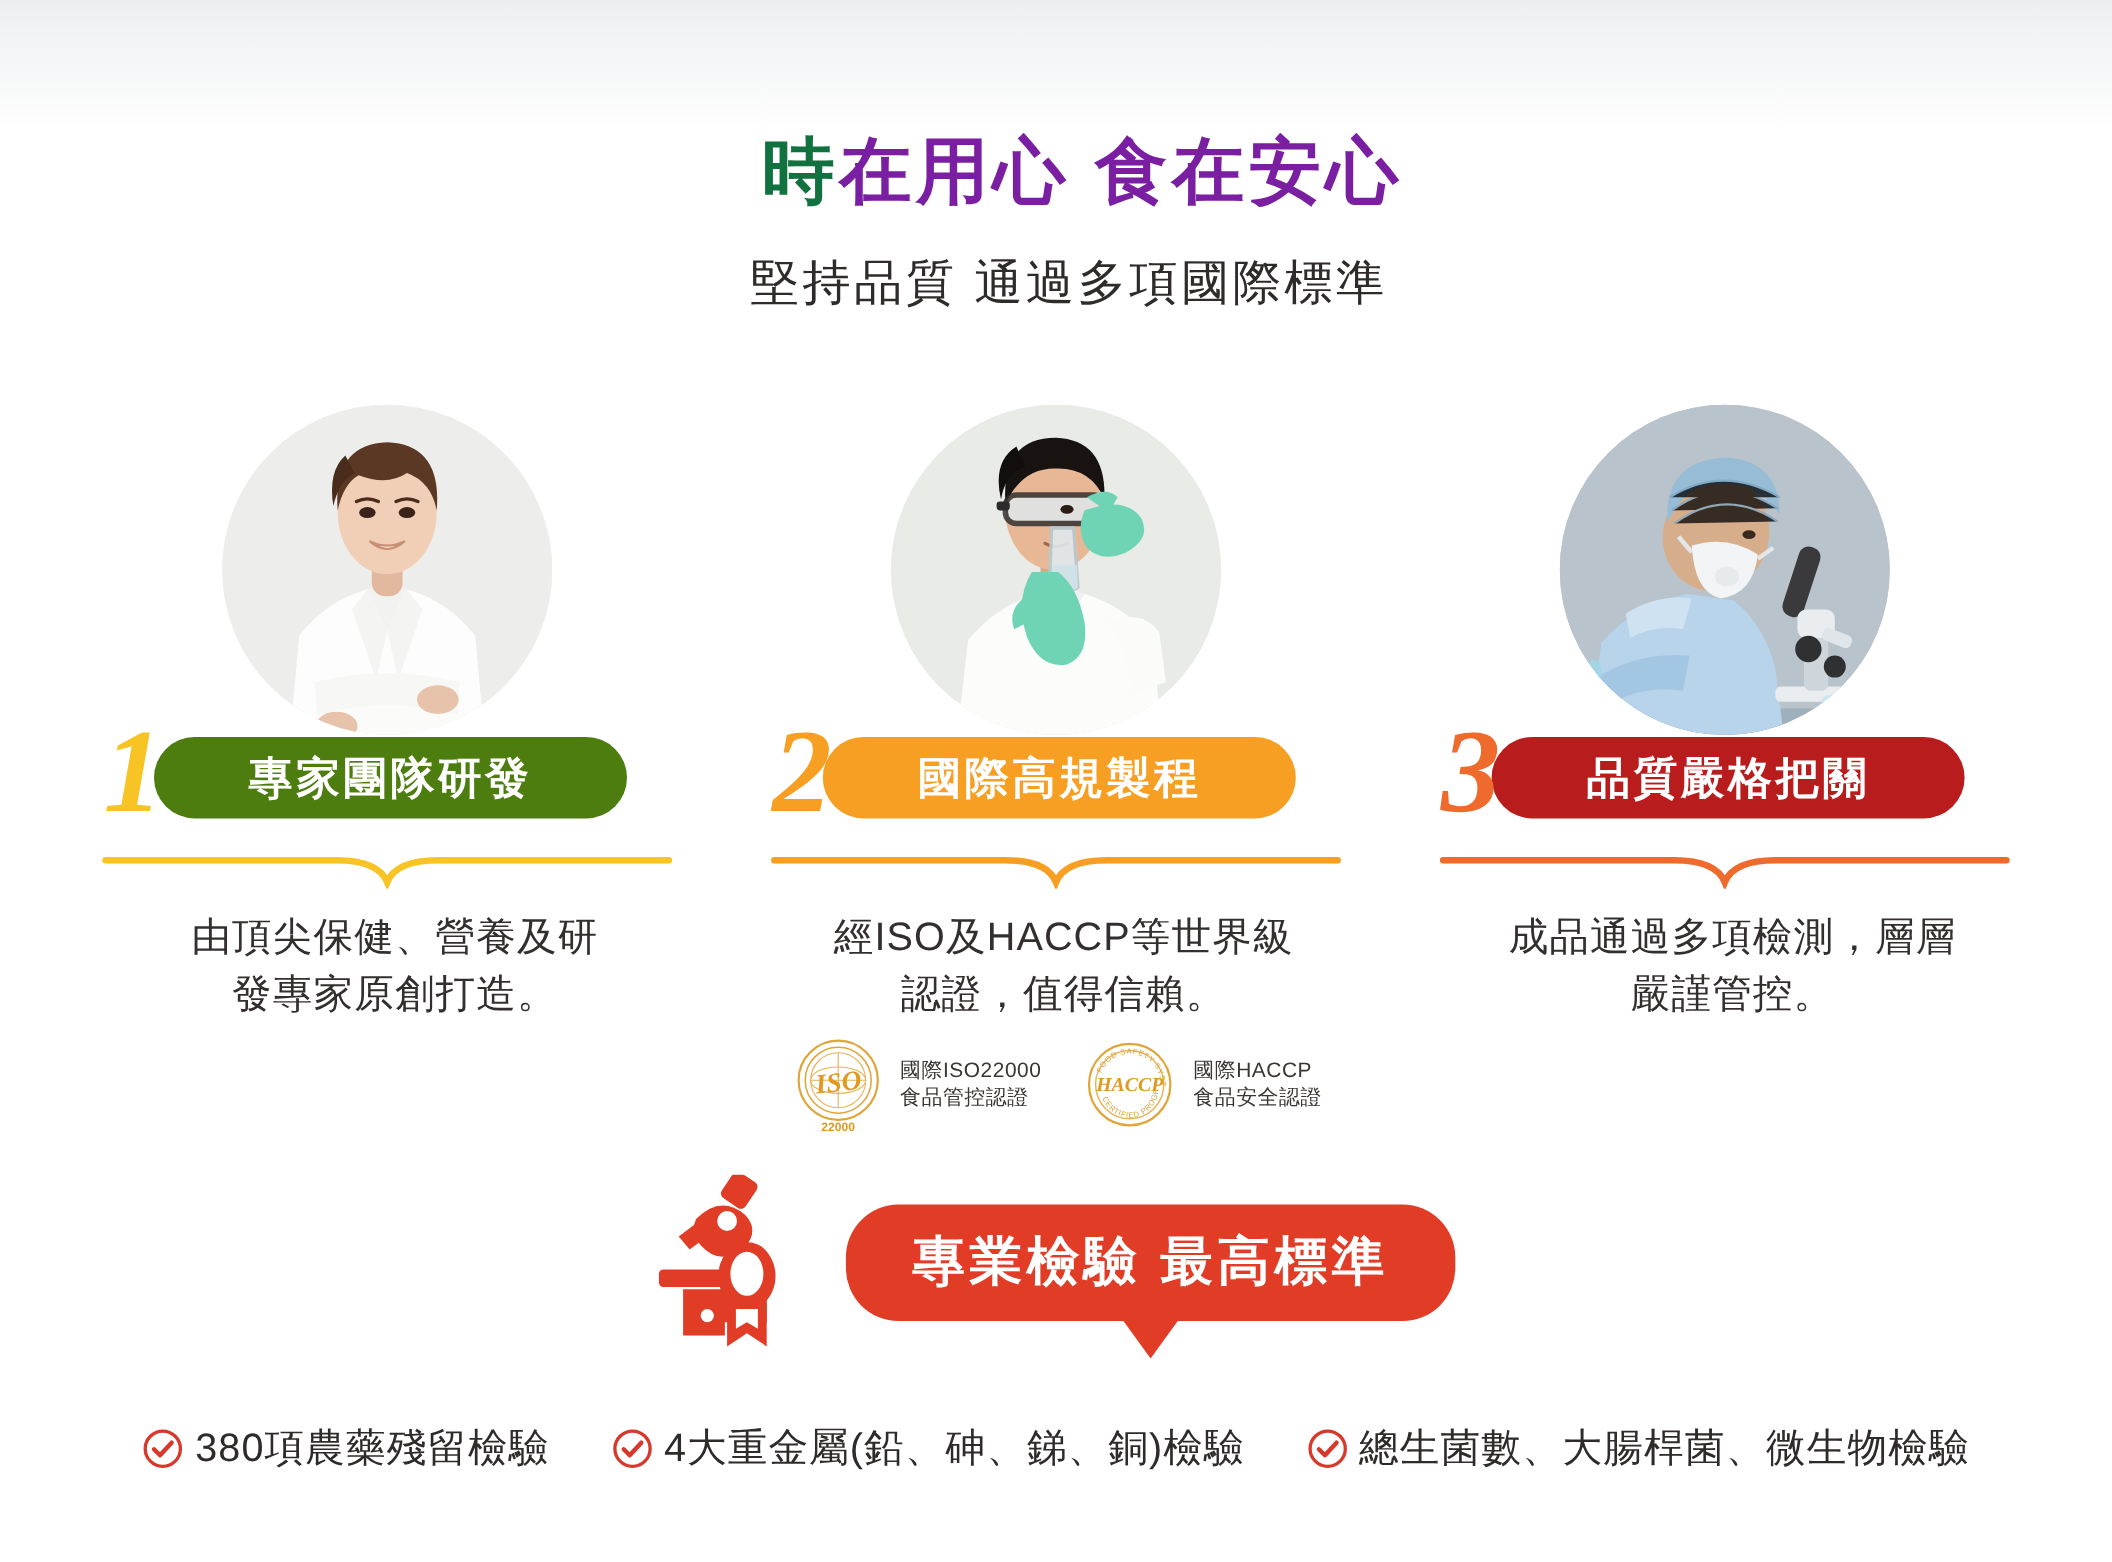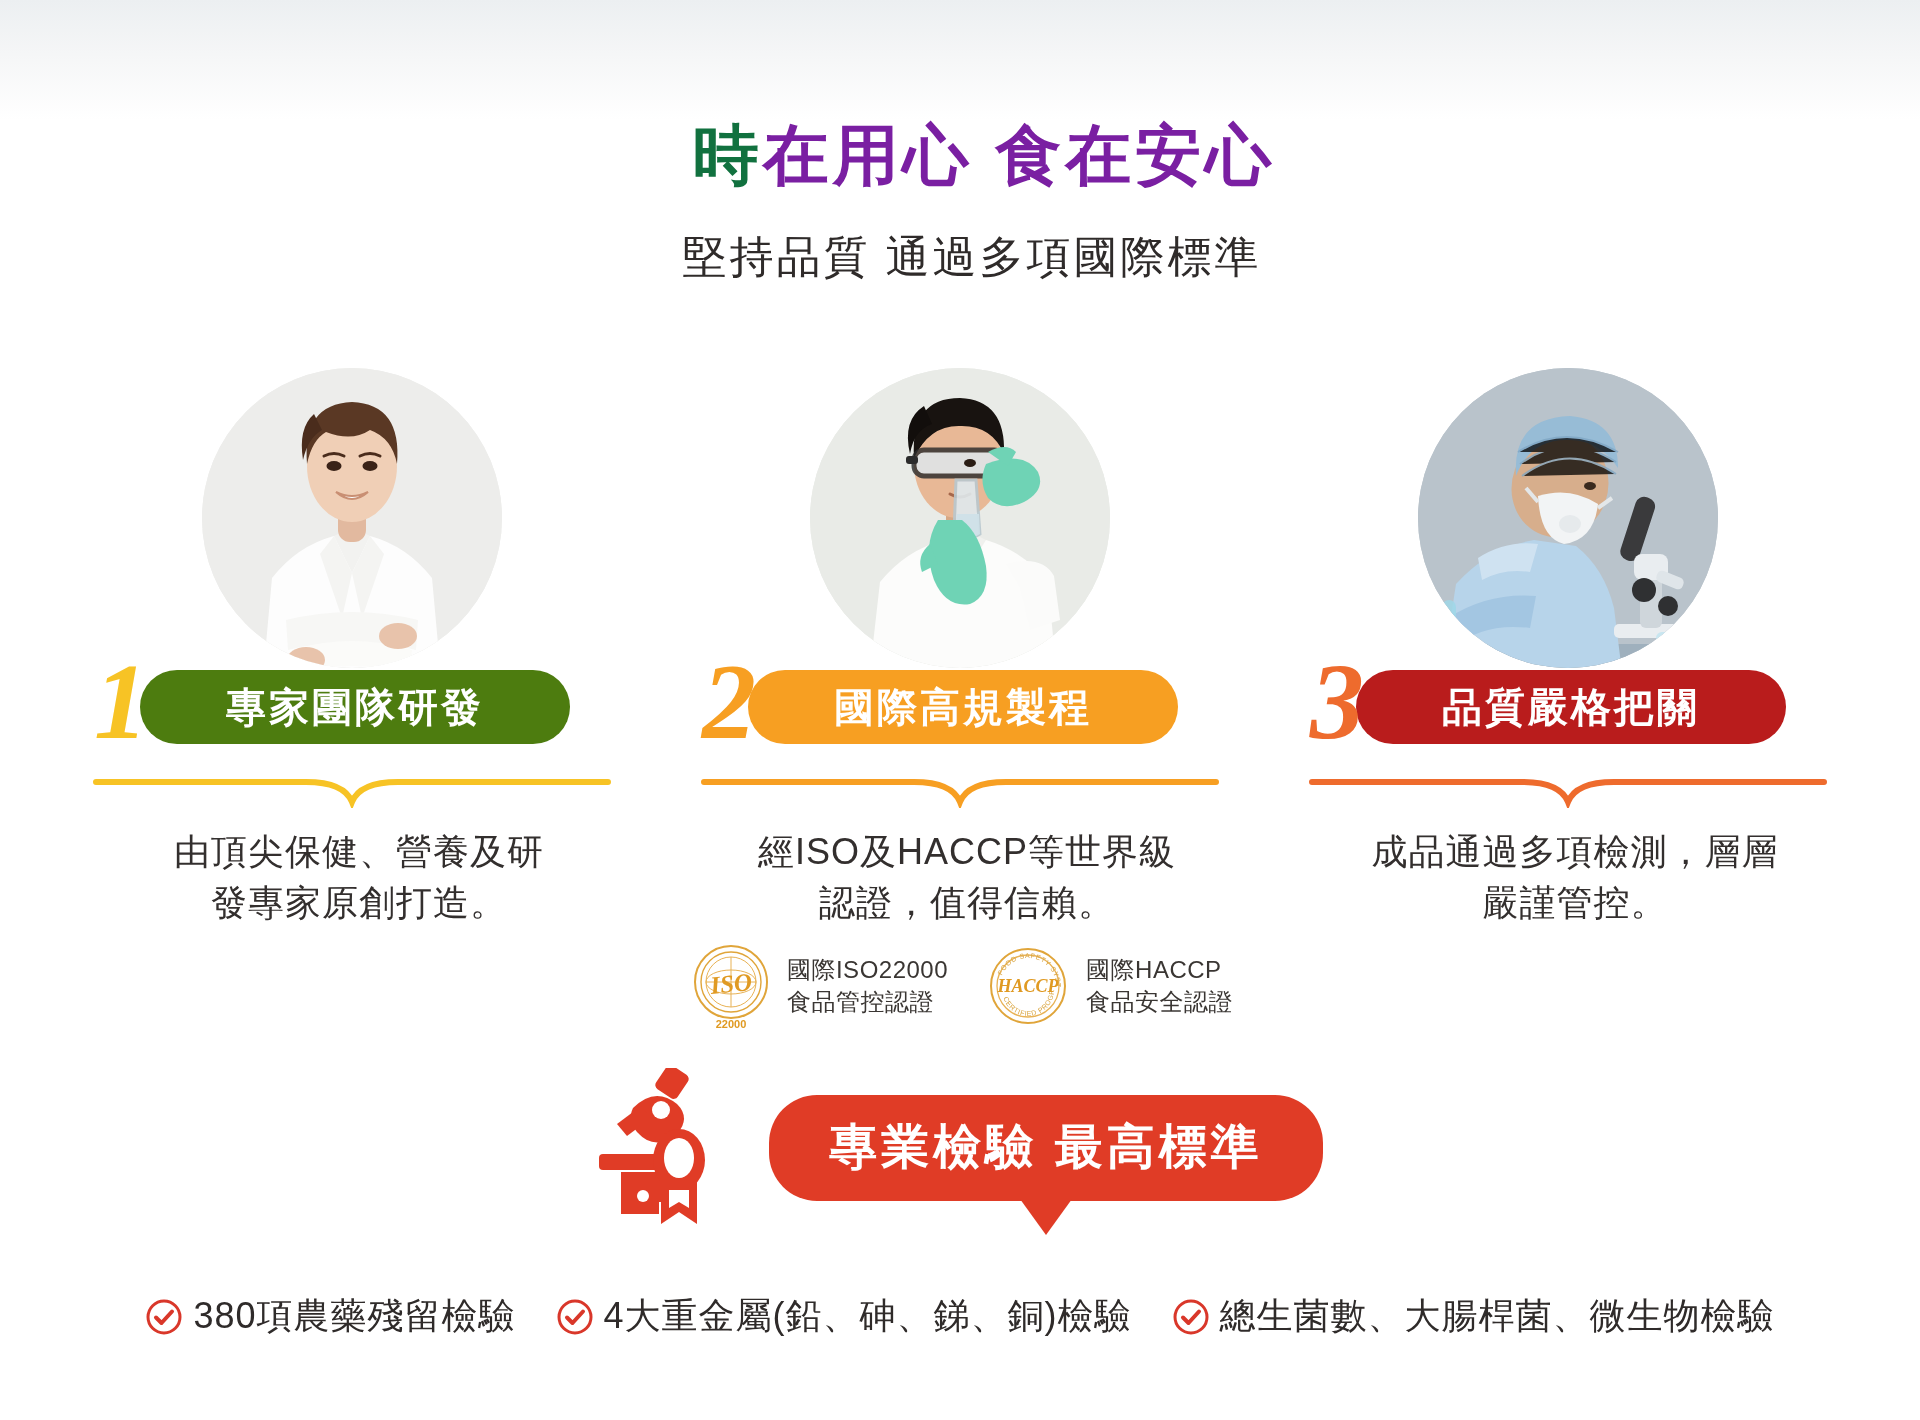--- a/index.html
+++ b/index.html
@@ -87,21 +87,21 @@
     white-space:pre-line;
   }
 
   
   #certs{
     position:absolute;left:0;top:940px;width:1920px;
     display:flex;justify-content:center;gap:34px;
   }
   .cert{display:flex;align-items:center;gap:12px;}
   .cert-txt{
-    font-size:24px;line-height:1.32;color:#3a3633;letter-spacing:0.5px;
+    font-size:19px;line-height:1.32;color:#3a3633;letter-spacing:0.5px;
     white-space:pre-line;
   }
 
   
   #banner-zone{
     position:absolute;left:0;top:1068px;width:1920px;
     display:flex;align-items:center;justify-content:center;gap:22px;
   }
   #scope-icon{width:150px;height:160px;flex:0 0 auto;}
   .bubble-wrap{position:relative;}
@@ -114,21 +114,21 @@
   .bubble-tail{
     position:absolute;left:50%;transform:translateX(-50%);
     bottom:-34px;width:0;height:0;
     border-left:26px solid transparent;border-right:26px solid transparent;
     border-top:36px solid #e03c26;
   }
 
   
   #checks{
     position:absolute;left:0;top:1292px;width:1920px;
-    display:flex;justify-content:center;align-items:center;gap:40px;
+    display:flex;justify-content:center;align-items:center;gap:56px;
   }
   .chk-item{display:flex;align-items:center;gap:10px;}
   .chk-icon{width:38px;height:38px;flex:0 0 auto;}
   .chk-label{font-size:36px;color:#2f2b2a;letter-spacing:1px;white-space:nowrap;}
 </style>
 </head>
 <body>
 
 <div id="stage">
 

